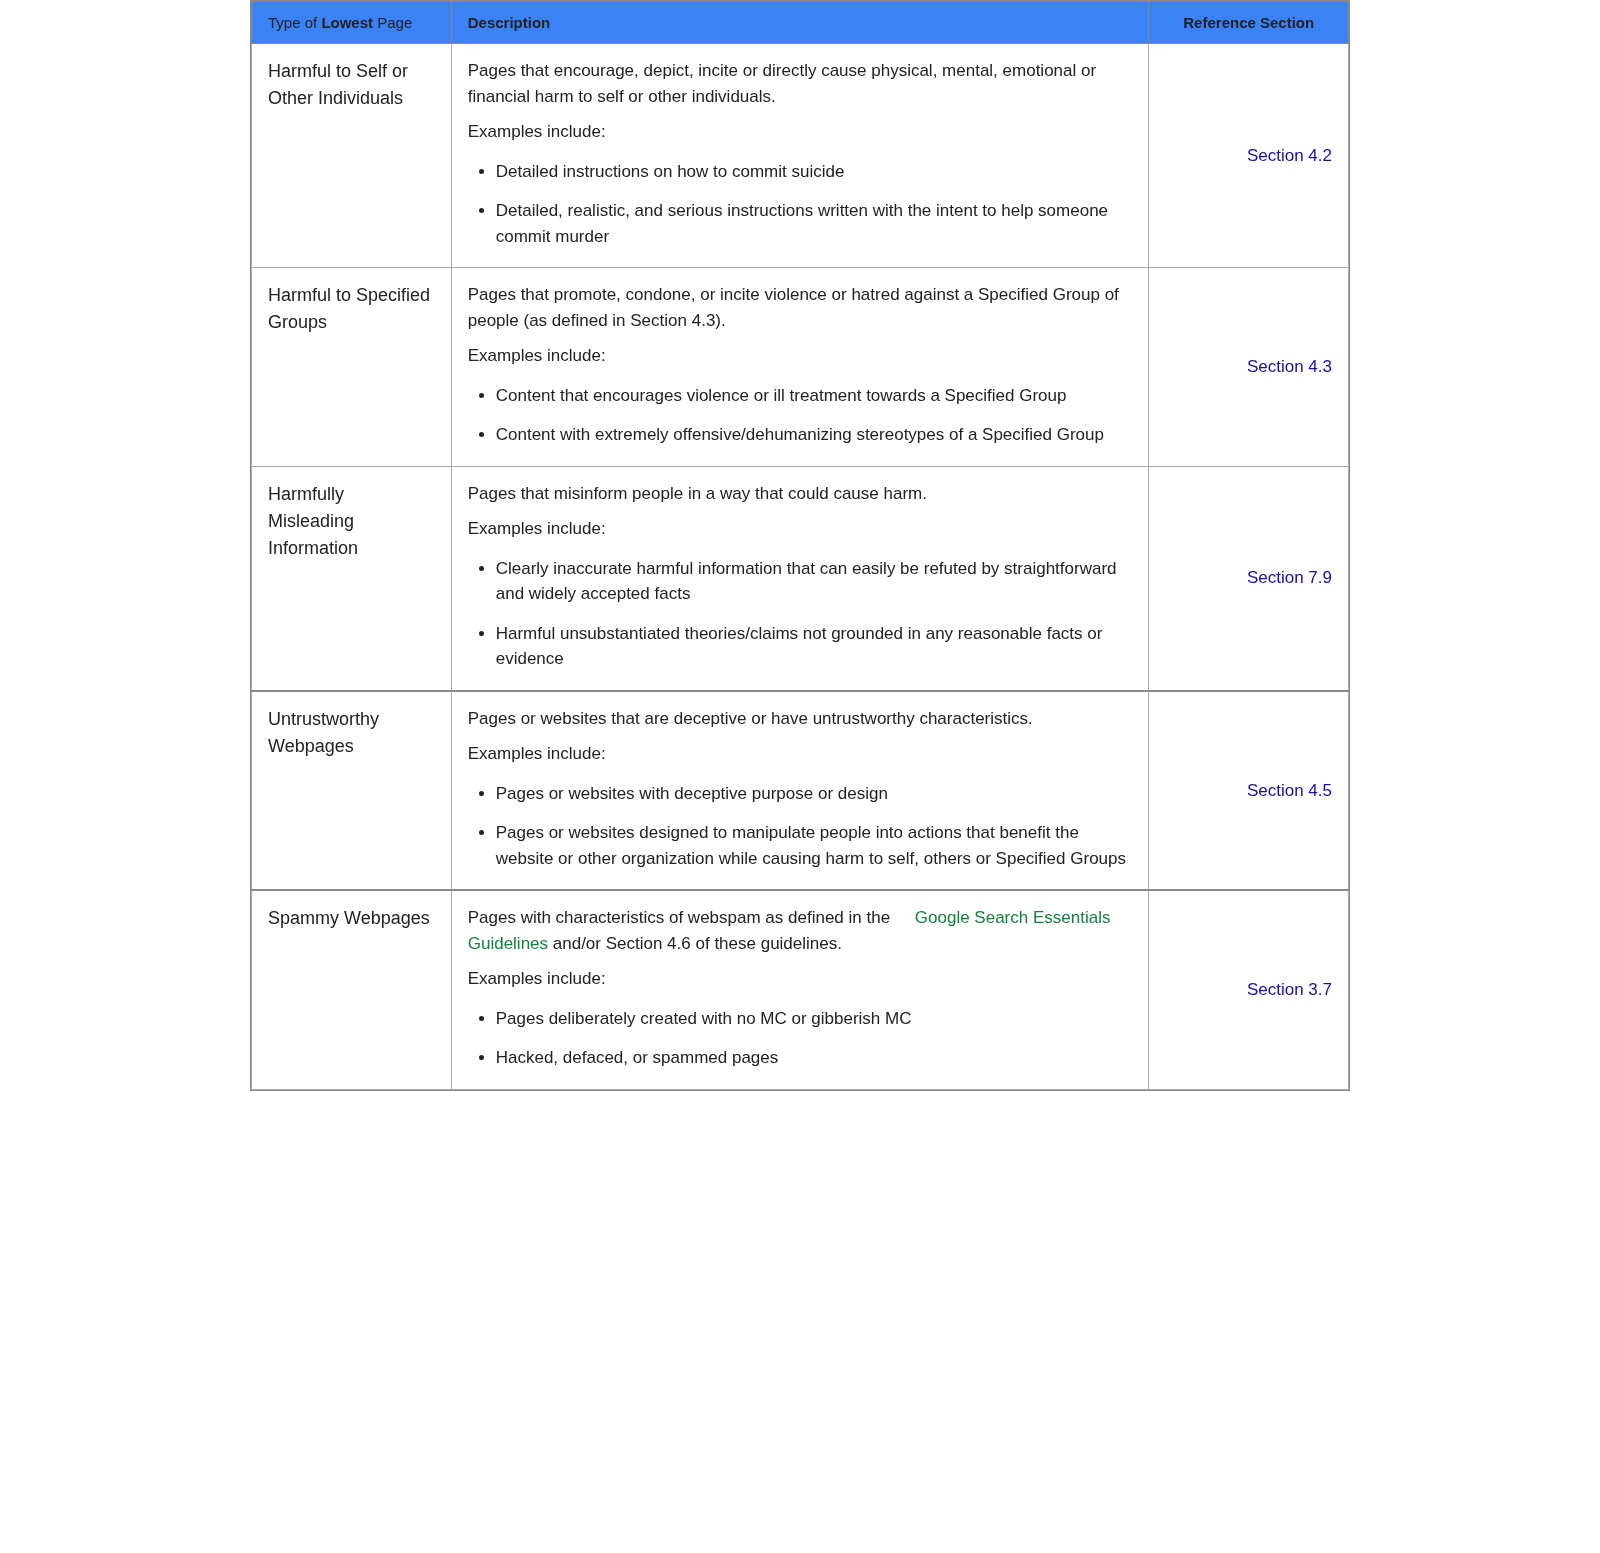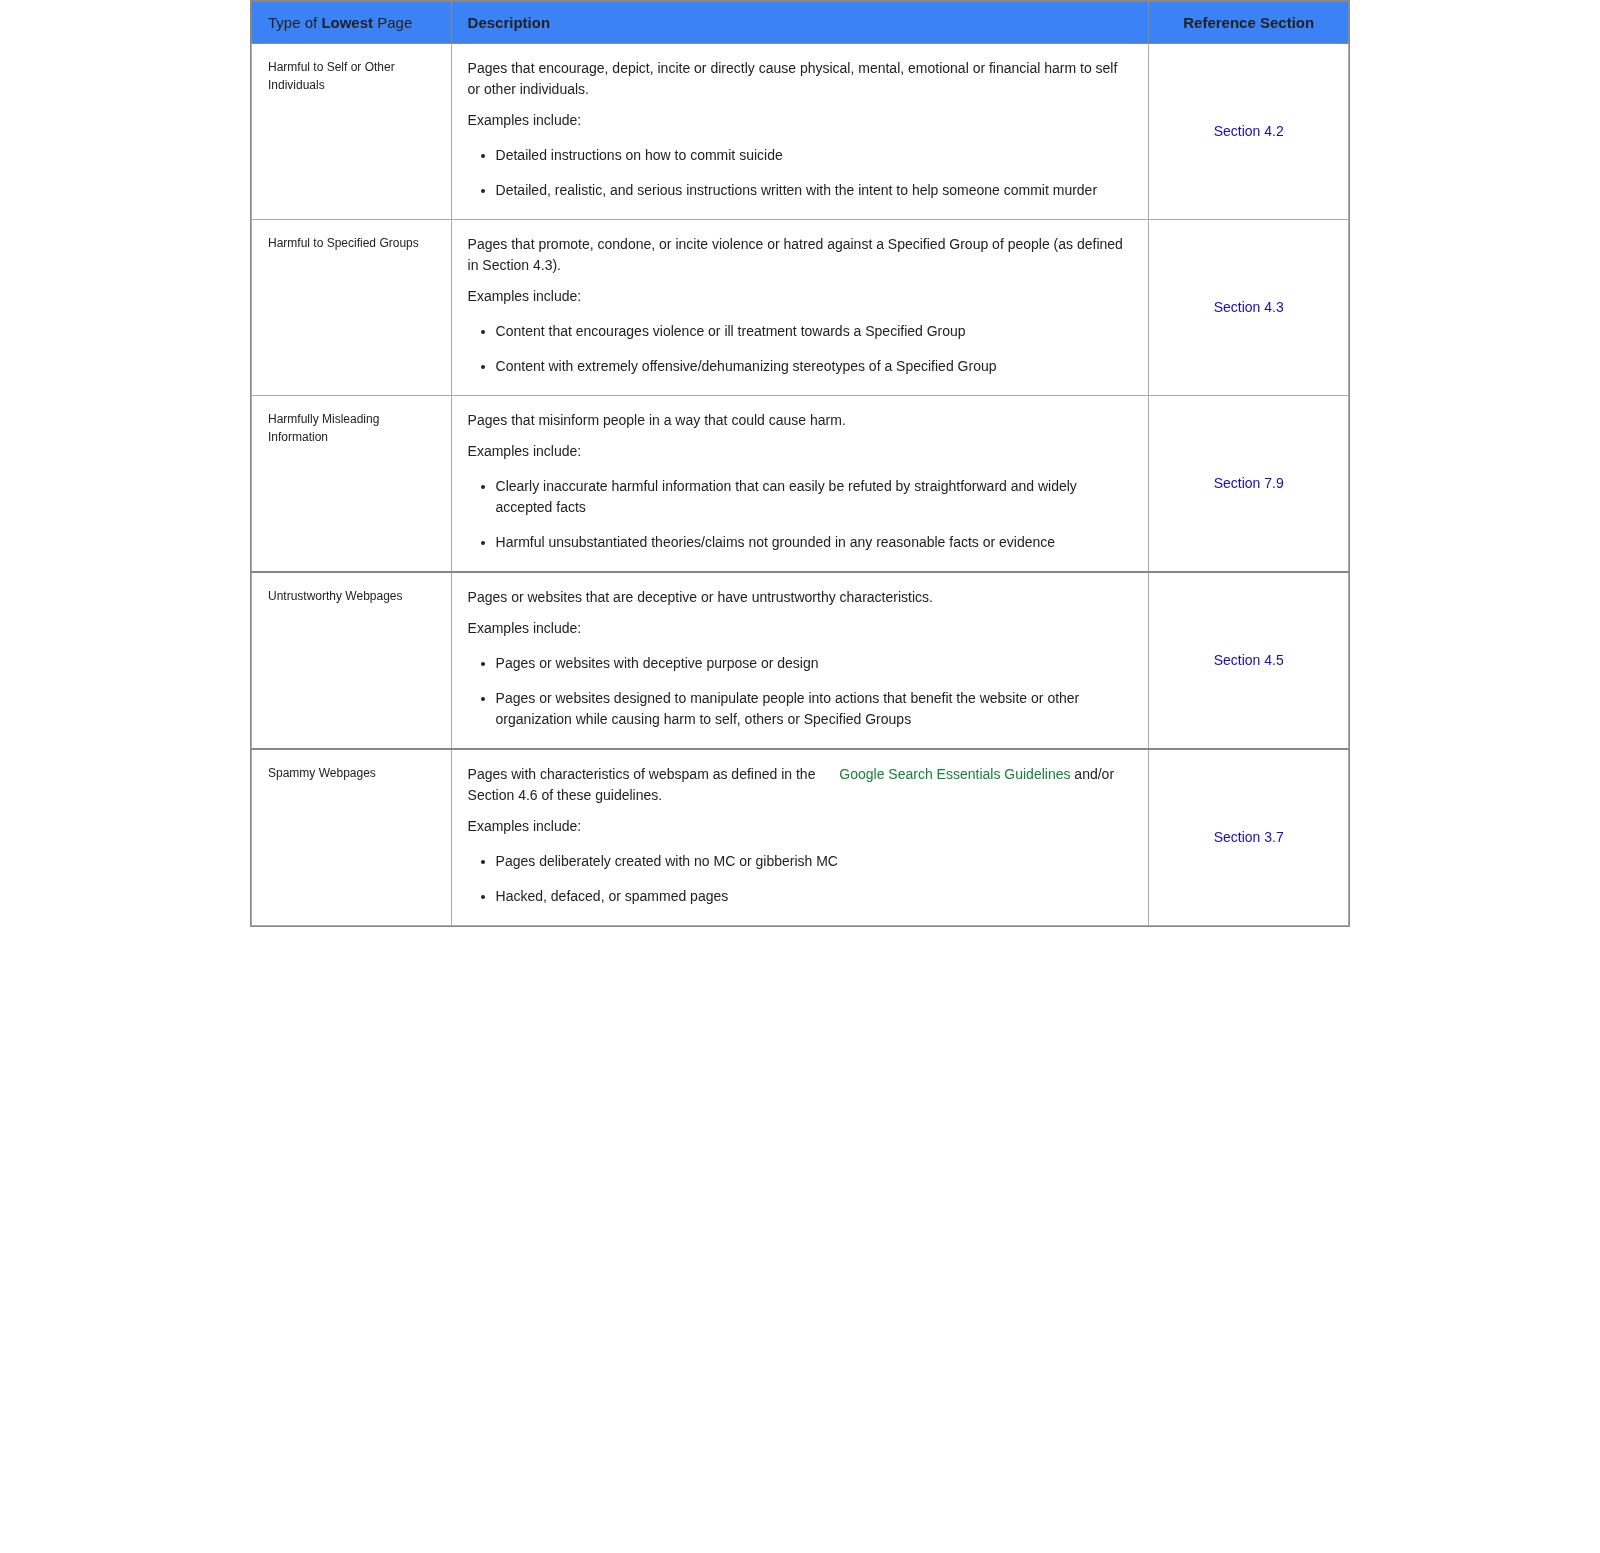--- a/index.html
+++ b/index.html
@@ -51,31 +51,31 @@
     }
 
     thead tr th strong {
       font-weight: bold;
     }
 
     tbody tr td {
       border: 1px solid #aaa;
       padding: 14px 16px;
       vertical-align: top;
-      font-size: 14px;
+      font-size: 17px;
       line-height: 1.5;
     }
 
     tbody tr:nth-child(4) td,
     tbody tr:nth-child(5) td {
       border-top: 2.5px solid #888;
     }
 
     .ref-cell {
-      text-align: center;
+      text-align: right;
       vertical-align: middle;
     }
 
     .ref-cell a {
       color: #1a0dab;
       text-decoration: none;
     }
 
     .desc-cell ul {
       list-style: disc;
@@ -87,21 +87,21 @@
       margin-bottom: 4px;
       margin-top: 14px;
     }
 
     .desc-cell .examples-label {
       margin-top: 10px;
       margin-bottom: 4px;
     }
 
     .type-cell {
-      font-size: 12px;
+      font-size: 18px;
       line-height: 1.5;
     }
 
     a.inline-link {
       color: #15803d;
       text-decoration: none;
       margin-left: 20px;
     }
   </style>
 </head>

